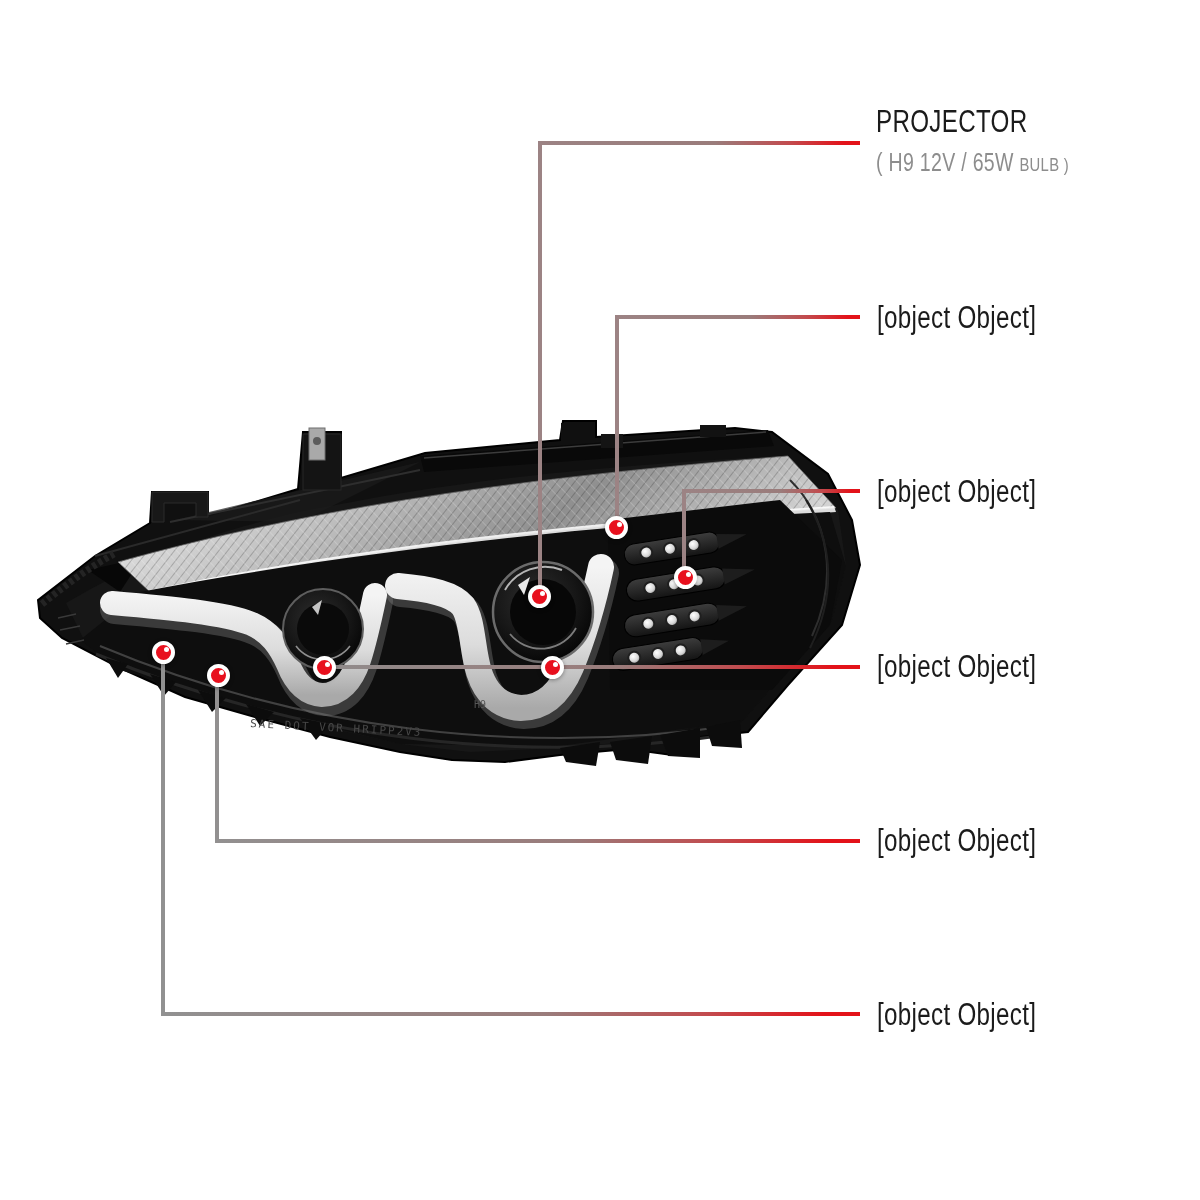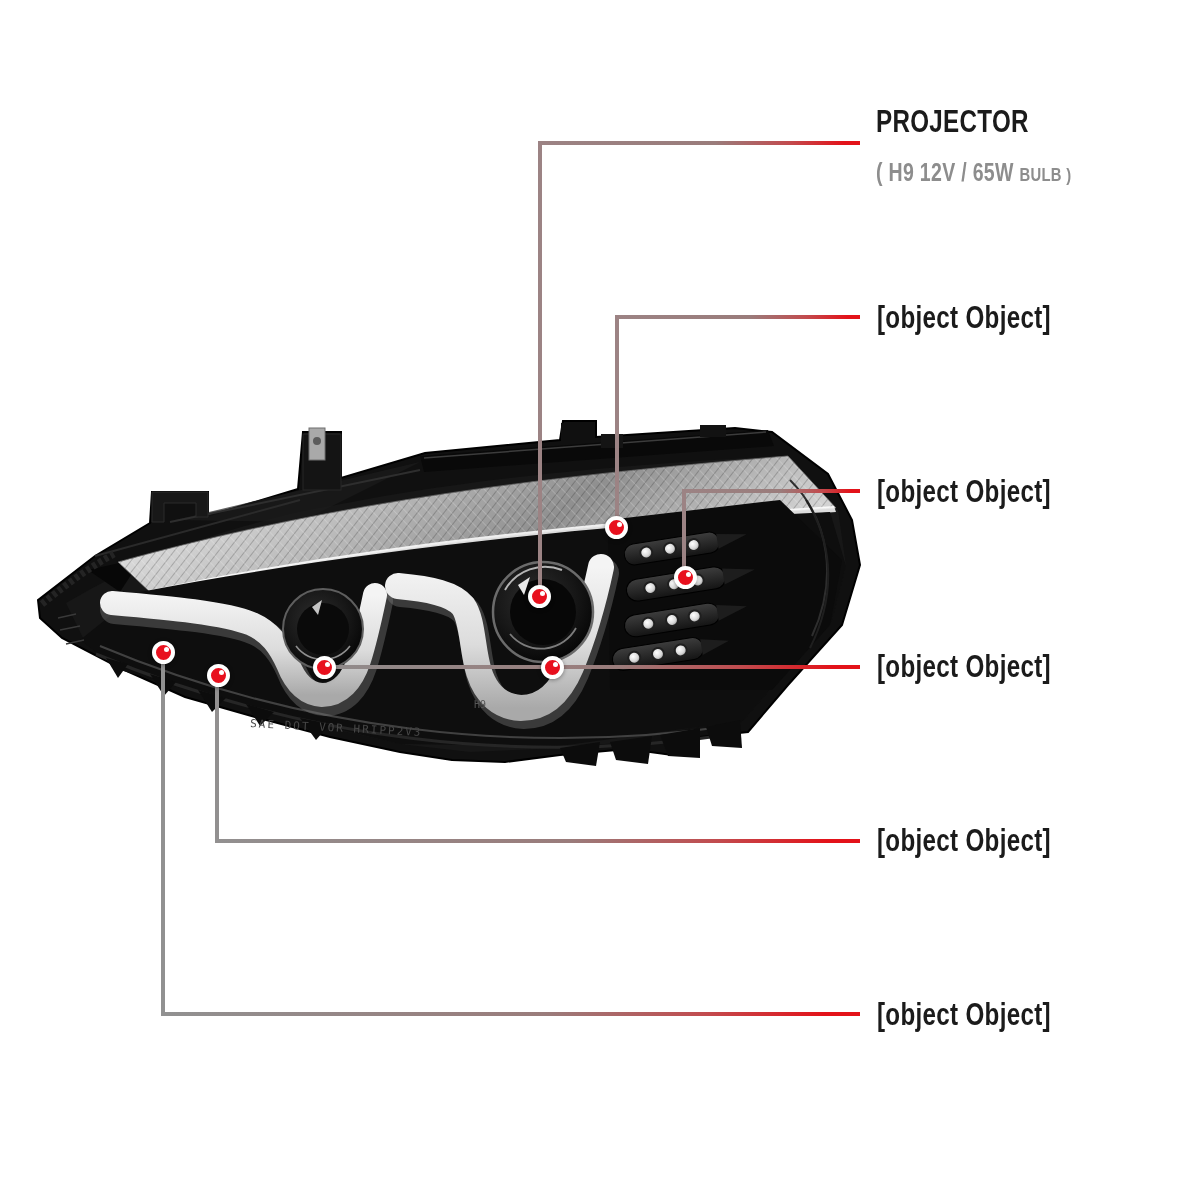--- a/index.html
+++ b/index.html
@@ -11,25 +11,25 @@
   #headlight-svg{position:absolute;left:0;top:0}
   #callout-layer{position:absolute;inset:0}
   .seg{position:absolute}
   .seg-v{width:4px}
   .seg-h{height:4px}
   .dot{
     position:absolute;width:15px;height:15px;border-radius:50%;
     border:4px solid #ffffff;box-shadow:0 1px 4px rgba(0,0,0,.38);
   }
   .dot .hl{position:absolute;width:5px;height:5px;border-radius:50%;background:#fff;left:8px;top:2px}
-  .callout-label{position:absolute;white-space:nowrap;font-weight:700;color:#1b1b1b}
+  .callout-label{position:absolute;white-space:nowrap;font-weight:400;color:#1b1b1b}
   .callout-label.single{transform:translateY(-50%)}
   .scale{display:inline-block;transform:scaleX(.78);transform-origin:0 50%;letter-spacing:.4px}
   .lbl-line{font-size:31px;line-height:37px}
-  .sub-line{font-size:25px;line-height:30px;color:#8d8d8d;margin-top:17px}
+  .sub-line{font-size:25px;line-height:30px;color:#8d8d8d;margin-top:7px}
   .sub-small{font-size:19px}
 </style>
 </head>
 <body>
 
 <div id="scene">
 
 <svg id="headlight-svg" width="1200" height="1200" viewBox="0 0 1200 1200" xmlns="http://www.w3.org/2000/svg">
   <defs>
     <linearGradient id="gStrip" x1="0" y1="0" x2="1" y2="0.25">

